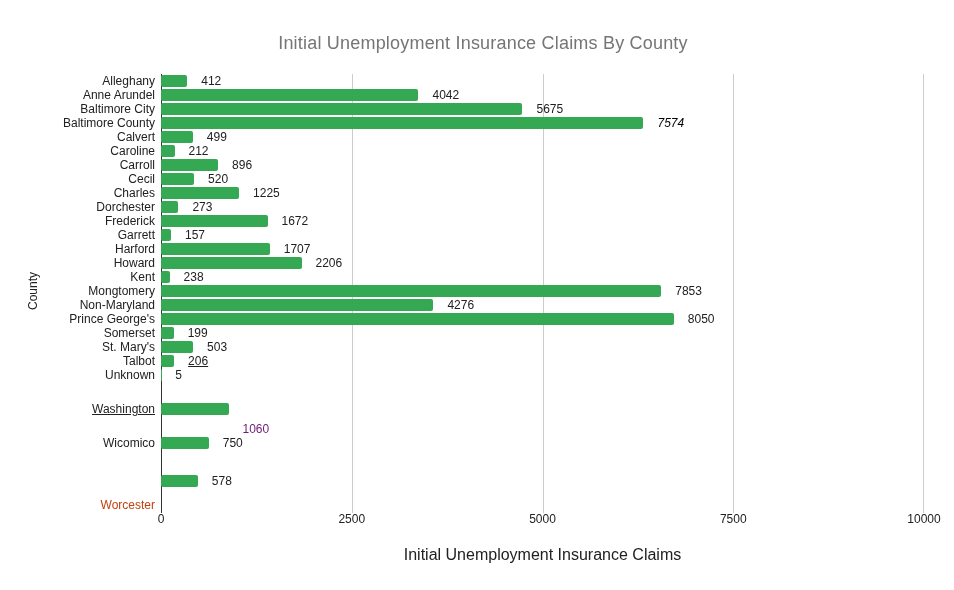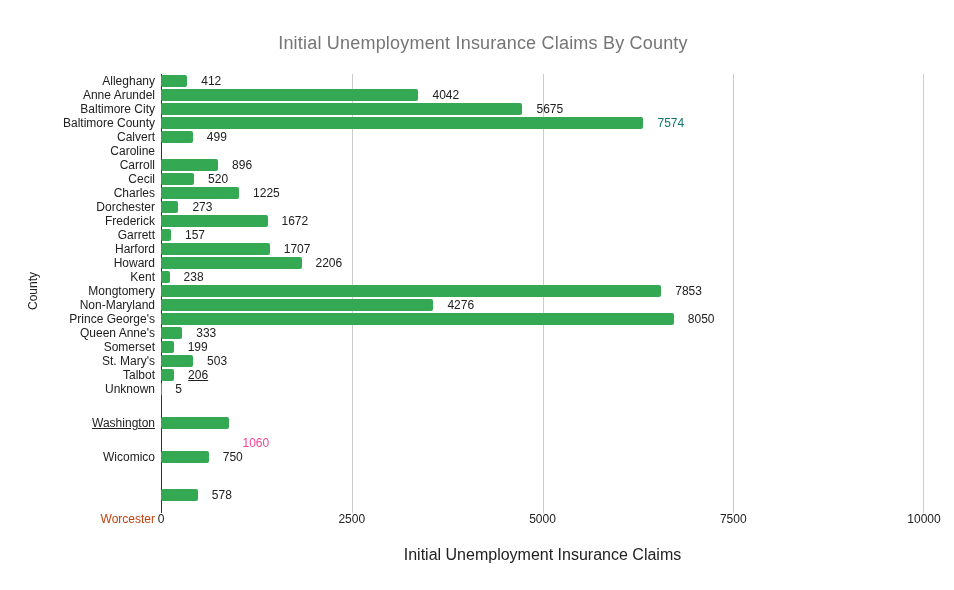--- a/index.html
+++ b/index.html
@@ -148,32 +148,36 @@
           <div class="cat-label" style="color: rgb(33, 33, 33);">Baltimore City</div>
           <div class="bar-area">
             <div class="bar" style="width: 56.75%; background: rgb(52, 168, 83);"></div>
             <div class="val-label" style="color: rgb(33, 33, 33);">5675</div>
           </div>
         </div>
         <div class="row">
           <div class="cat-label" style="color: rgb(33, 33, 33);">Baltimore County</div>
           <div class="bar-area">
             <div class="bar" style="width: 75.74%; background: rgb(52, 168, 83);"></div>
-            <div class="val-label" style="color: #0f766e;">7574</div>
+            <div class="val-label" style="color: #000000; font-style: italic;">7574</div>
           </div>
         </div>
         <div class="row">
           <div class="cat-label" style="color: rgb(33, 33, 33);">Calvert</div>
           <div class="bar-area">
             <div class="bar" style="width: 4.99%; background: rgb(52, 168, 83);"></div>
             <div class="val-label" style="color: rgb(33, 33, 33);">499</div>
           </div>
         </div>
         <div class="row">
           <div class="cat-label" style="color: rgb(33, 33, 33);">Caroline</div>
+          <div class="bar-area">
+            <div class="bar" style="width: 2.12%; background: rgb(52, 168, 83);"></div>
+            <div class="val-label" style="color: rgb(33, 33, 33);">212</div>
+          </div>
         </div>
         <div class="row">
           <div class="cat-label" style="color: rgb(33, 33, 33);">Carroll</div>
           <div class="bar-area">
             <div class="bar" style="width: 8.96%; background: rgb(52, 168, 83);"></div>
             <div class="val-label" style="color: rgb(33, 33, 33);">896</div>
           </div>
         </div>
         <div class="row">
           <div class="cat-label" style="color: rgb(33, 33, 33);">Cecil</div>
@@ -246,27 +250,20 @@
           </div>
         </div>
         <div class="row">
           <div class="cat-label" style="color: rgb(33, 33, 33);">Prince George's</div>
           <div class="bar-area">
             <div class="bar" style="width: 80.5%; background: rgb(52, 168, 83);"></div>
             <div class="val-label" style="color: rgb(33, 33, 33);">8050</div>
           </div>
         </div>
         <div class="row">
-          <div class="cat-label" style="color: rgb(33, 33, 33);">Queen Anne's</div>
-          <div class="bar-area">
-            <div class="bar" style="width: 3.33%; background: rgb(52, 168, 83);"></div>
-            <div class="val-label" style="color: rgb(33, 33, 33);">333</div>
-          </div>
-        </div>
-        <div class="row">
           <div class="cat-label" style="color: rgb(33, 33, 33);">Somerset</div>
           <div class="bar-area">
             <div class="bar" style="width: 1.99%; background: rgb(52, 168, 83);"></div>
             <div class="val-label" style="color: rgb(33, 33, 33);">199</div>
           </div>
         </div>
         <div class="row">
           <div class="cat-label" style="color: rgb(33, 33, 33);">St. Mary's</div>
           <div class="bar-area">
             <div class="bar" style="width: 5.03%; background: rgb(52, 168, 83);"></div>
@@ -284,21 +281,21 @@
           <div class="cat-label" style="color: rgb(33, 33, 33);">Unknown</div>
           <div class="bar-area">
             <div class="bar" style="width: 0.05%; background: rgb(52, 168, 83);"></div>
             <div class="val-label" style="color: rgb(33, 33, 33);">5</div>
           </div>
         </div>
         <div class="row">
           <div class="cat-label" style="color: rgb(33, 33, 33); text-decoration: underline;">Washington</div>
           <div class="bar-area">
             <div class="bar" style="width: 10.6%; background: rgb(52, 168, 83);"></div>
-            <div class="val-label" style="color: #ec4899; margin-top: 40px;">1060</div>
+            <div class="val-label" style="color: #701a75; margin-top: 40px;">1060</div>
           </div>
         </div>
         <div class="row">
           <div class="cat-label" style="color: rgb(33, 33, 33);">Wicomico</div>
           <div class="bar-area">
             <div class="bar" style="width: 7.5%; background: rgb(52, 168, 83);"></div>
             <div class="val-label" style="color: rgb(33, 33, 33);">750</div>
           </div>
         </div>
         <div class="row">

